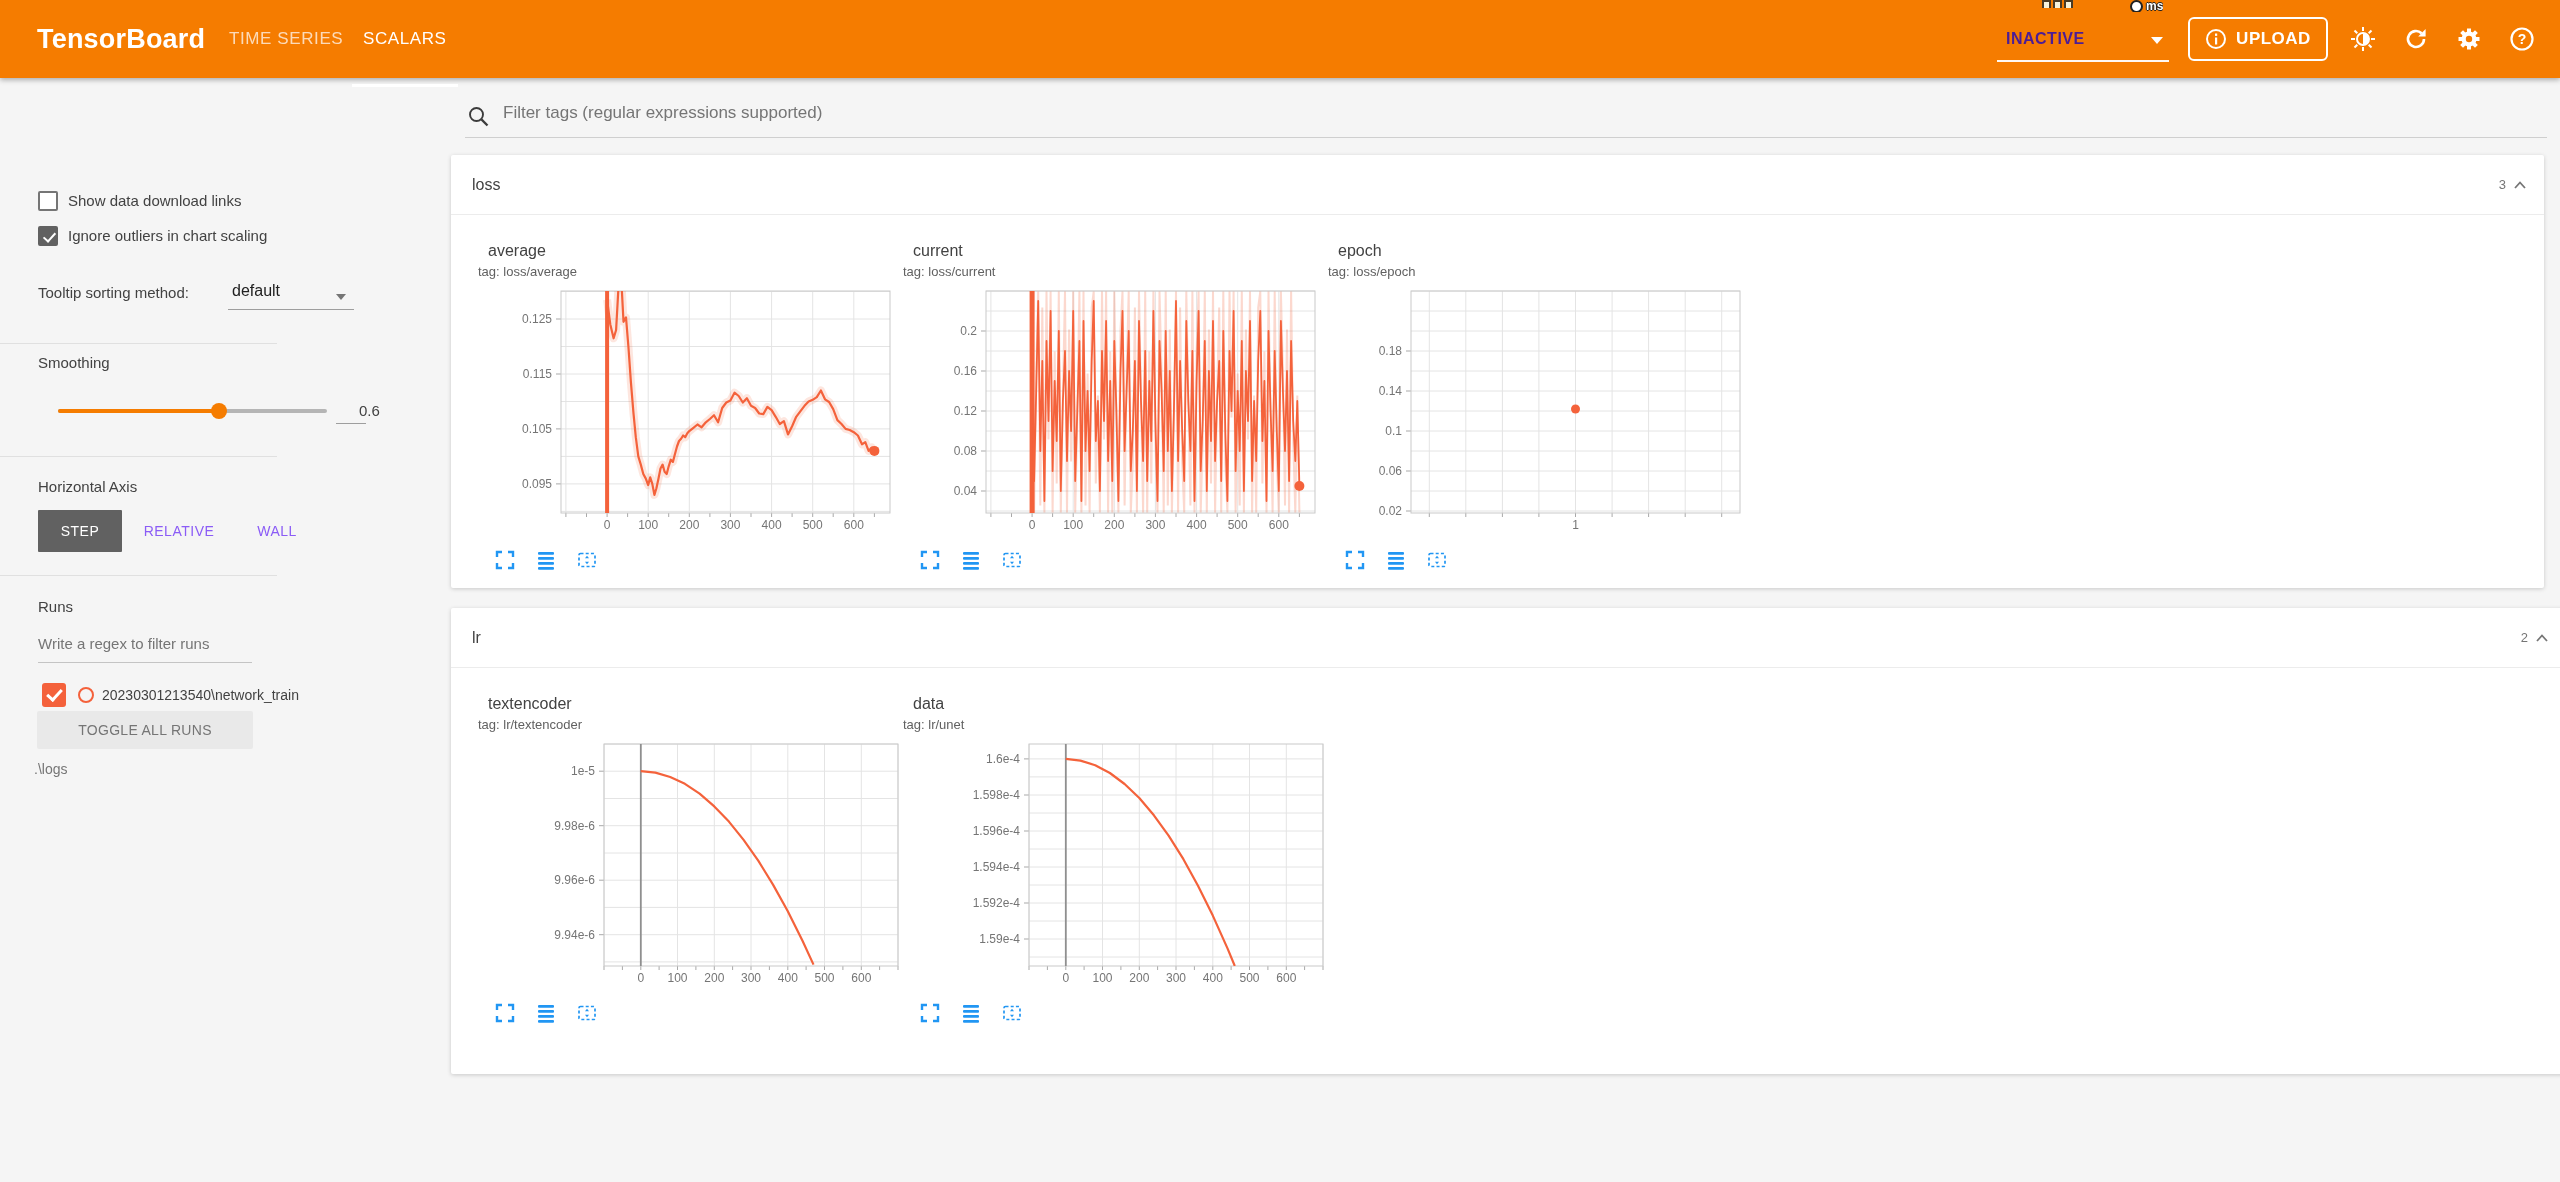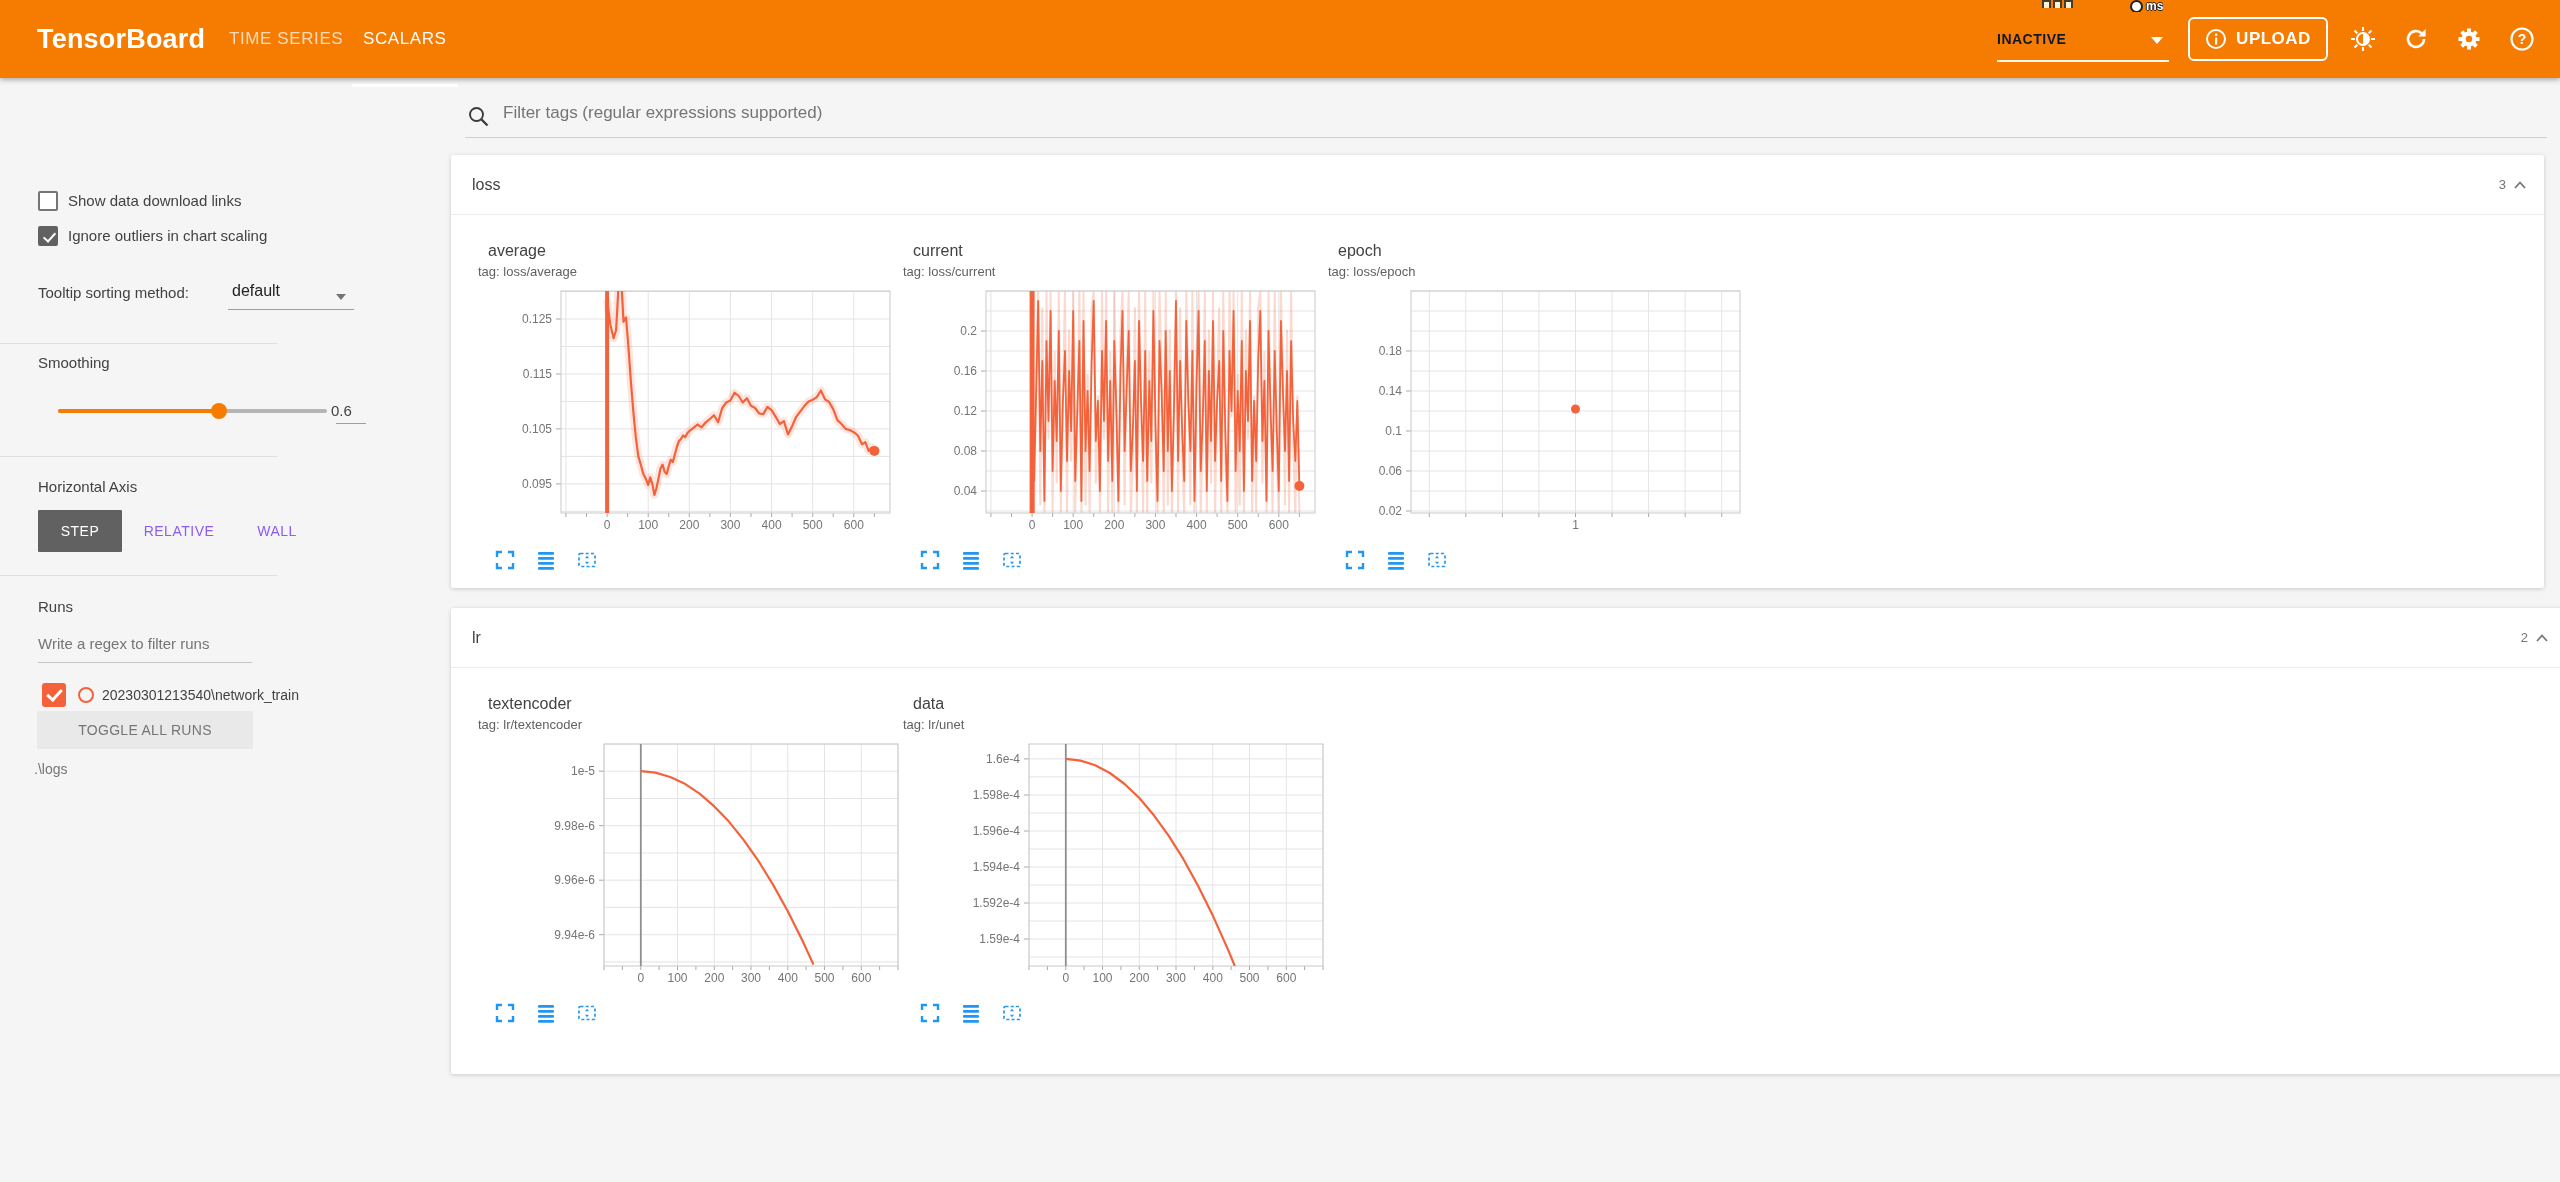--- a/index.html
+++ b/index.html
@@ -6,21 +6,21 @@
   .screen{position:relative;width:2560px;height:1182px;overflow:hidden;background:#f5f5f5;}
 
   
   .topbar{position:absolute;left:0;top:0;width:2560px;height:78px;background:#f57c00;box-shadow:0 2px 5px rgba(0,0,0,.3);z-index:20;}
   .brand{position:absolute;left:37px;top:0;height:78px;line-height:78px;color:#fff;font-size:27px;font-weight:700;letter-spacing:.2px;}
   .tab{position:absolute;top:0;height:87px;line-height:78px;font-size:17px;font-weight:500;letter-spacing:.6px;color:rgba(255,255,255,.72);cursor:pointer;}
   .tab.active{color:#fff;}
   .tab.active::after{content:"";position:absolute;left:-11px;right:-11px;bottom:0;height:3px;background:#fff;}
   #tab-0{left:229px;} #tab-1{left:363px;}
   .status-select{position:absolute;left:1997px;top:20px;width:172px;height:40px;border-bottom:2px solid rgba(255,255,255,.95);cursor:pointer;}
-  .status-select .val{position:absolute;left:0;top:0;line-height:38px;color:#0f172a;font-size:14px;font-weight:700;letter-spacing:.5px;}
+  .status-select .val{position:absolute;left:9px;top:0;line-height:38px;color:#4c1d95;font-size:16px;font-weight:700;letter-spacing:.5px;}
   .caret-down-white{position:absolute;right:6px;top:17px;width:0;height:0;border-left:6px solid transparent;border-right:6px solid transparent;border-top:7px solid #fff;}
   .upload-btn{position:absolute;left:2188px;top:17px;width:140px;height:44px;border:2px solid #fff;border-radius:6px;box-sizing:border-box;display:flex;align-items:center;justify-content:center;gap:9px;color:#fff;font-size:17px;font-weight:700;letter-spacing:.5px;cursor:pointer;}
   .icon-btn{position:absolute;top:25px;width:28px;height:28px;cursor:pointer;}
   
   .artifact-boxes{position:absolute;left:2042px;top:0;height:8px;display:flex;gap:2px;overflow:hidden;z-index:30;}
   .artifact-boxes i{display:block;width:9px;height:12px;background:#f7f3dc;border:2px solid #4a3a24;box-sizing:border-box;}
   .artifact-ms{position:absolute;left:2130px;top:0;height:12px;overflow:hidden;z-index:30;display:flex;align-items:flex-start;gap:3px;}
   .artifact-ms .circ{width:13px;height:13px;border-radius:50%;background:#fff;border:2px solid #222;box-sizing:border-box;}
   .artifact-ms .ms{color:#fff;font-size:12px;font-weight:700;line-height:12px;text-shadow:-1px 0 #222,1px 0 #222,0 1px #222,0 -1px #222;}
 
@@ -162,21 +162,21 @@
     <span class="select-underline" style="left:228px;top:231px;width:126px"></span>
     <span class="caret-down-gray" style="left:336px;top:216px"></span>
 
     <div class="divider" style="top:265px"></div>
 
     <span class="side-label" style="left:38px;top:276px">Smoothing</span>
     <div class="slider-track">
       <div class="slider-fill" id="slider-fill" style="width: 161.4px;"></div>
       <div class="slider-thumb" id="slider-thumb" style="left: 153.4px;"></div>
     </div>
-    <span class="side-label" style="left:331px;top:324px">0.6</span>
+    <span class="side-label" style="left:359px;top:324px">0.6</span>
     <span class="select-underline" style="left:336px;top:345px;width:30px"></span>
 
     <div class="divider" style="top:378px"></div>
 
     <span class="side-label" style="left:38px;top:400px">Horizontal Axis</span>
     <div class="axis-btn active" id="axis-0" style="left:38px;width:84px">STEP</div>
     <div class="axis-btn" id="axis-1" style="left:136px;width:86px">RELATIVE</div>
     <div class="axis-btn" id="axis-2" style="left:240px;width:74px">WALL</div>
 
     <div class="divider" style="top:497px"></div>

